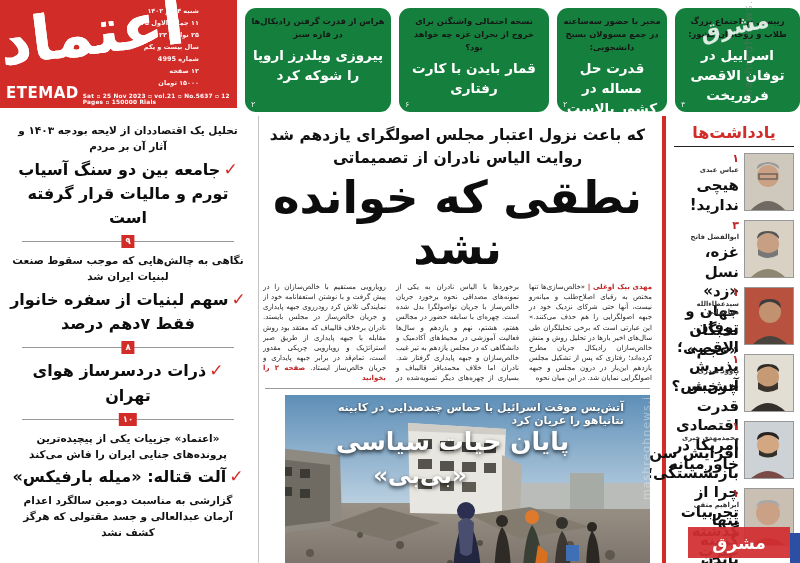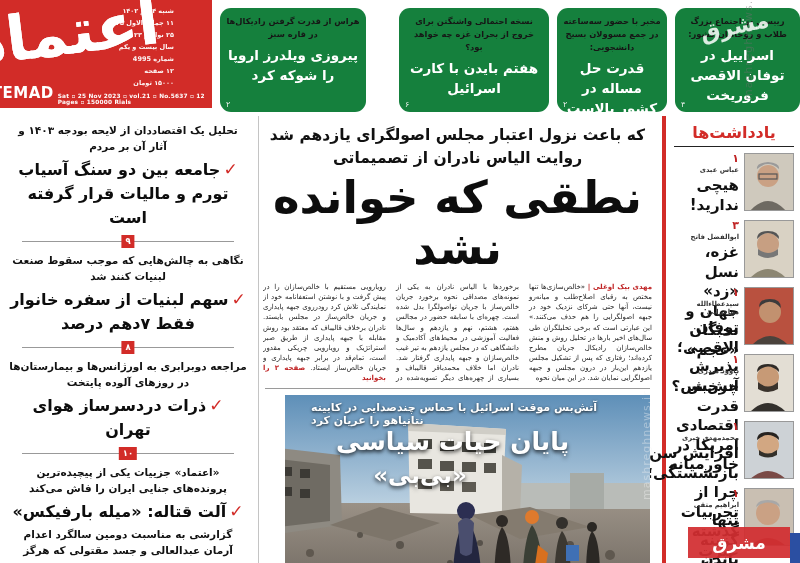--- a/index.html
+++ b/index.html
@@ -12,21 +12,21 @@
   .masthead { order:5; width:237px; height:108px; margin-top:-8px; background:#d22c28; position:relative; overflow:hidden; flex:none; }
   .logo-fa { position:absolute; right:52px; top:-4px; color:#fff; font-size:62px; font-weight:bold; transform:rotate(-7deg); line-height:1.2; text-shadow:0 0 0 #fff; }
   .mast-dates { position:absolute; top:5px; right:38px; text-align:right; color:#fff; font-size:6.5px; line-height:1.85; font-weight:bold; opacity:.95; }
   .mast-strip { position:absolute; bottom:3px; left:6px; right:6px; direction:ltr; color:#fff; display:flex; align-items:baseline; gap:4px; }
   .mast-strip .en-logo { font-size:15px; font-weight:bold; letter-spacing:.5px; }
   .mast-strip .en-meta { font-size:5.8px; font-weight:bold; letter-spacing:.2px; }
   .topbox { background:#15803d; border-radius:11px; height:104px; position:relative; padding:7px 6px 14px 6px; flex:none; }
   .topbox .kick { font-size:8.3px; font-weight:bold; color:#161616; text-align:center; line-height:1.55; }
   .topbox .ttl  { font-size:13.5px; font-weight:800; color:#ffffff; text-align:center; line-height:1.5; margin-top:4px; }
   .topbox .pg   { position:absolute; bottom:3px; left:6px; font-size:8px; color:#f2f2f2; }
-  .tb1 { width:146px; } .tb2 { width:150px;margin-left:25px; } .tb3 { width:110px; } .tb4 { width:125px; }
+  .tb1 { width:146px; } .tb2 { width:150px; } .tb3 { width:110px; } .tb4 { width:125px; }
 
   
   .content { display:grid; grid-template-columns:138px 404px 258px; width:800px; height:447px; }
 
   
   .sidebar { border-left:4px solid #d22c28; padding:4px 6px 0 8px; position:relative; }
   .sb-title { color:#d22c28; font-size:16px; font-weight:800; text-align:center; padding:3px 0 4px 0; border-bottom:1.5px solid #222; margin-bottom:2px; }
   .sb-item { display:flex; flex-direction:row; gap:5px; height:67px; padding-top:4px; }
   .sb-photo { order:1; width:50px; height:58px; flex:none; border:1px solid #999; overflow:hidden; }
   .sb-photo svg { display:block; }
@@ -40,21 +40,21 @@
   .lead-kick { text-align:center; font-size:15.5px; font-weight:800; line-height:1.5; color:#111; }
   .lead-head { text-align:center; font-size:45px; font-weight:900; color:#0d0d0d; line-height:1.15; margin:1px 0 7px 0; letter-spacing:-1px; }
   .lead-body { display:flex; flex-direction:row; gap:10px; height:100px; overflow:hidden; }
   .lead-col { flex:1; font-size:7px; line-height:1.45; text-align:justify; color:#222; }
   .byline { color:#c02425; font-weight:bold; }
   .cont { color:#c02425; font-weight:bold; }
   .photo-rule { border-top:1px solid #9a9a9a; margin:6px 2px 6px 2px; }
 
   
   .photo { position:relative; height:206px; margin-left:22px; margin-right:2px; overflow:hidden; background:#8ea8bd; }
-  .photo-caption { position:absolute; top:6px; left:26px; right:26px; text-align:left; color:#fff; font-size:11px; font-weight:800; text-shadow:0 1px 3px rgba(0,0,0,.85); }
+  .photo-caption { position:absolute; top:6px; left:26px; right:26px; text-align:right; color:#fff; font-size:11px; font-weight:800; text-shadow:0 1px 3px rgba(0,0,0,.85); }
   .photo-h1 { position:absolute; top:32px; left:0; right:30px; text-align:center; color:#fff; font-size:25px; font-weight:900; text-shadow:0 2px 4px rgba(0,0,0,.8); }
   .photo-h2 { position:absolute; top:67px; left:0; right:95px; text-align:center; color:#fff; font-size:23px; font-weight:900; text-shadow:0 2px 4px rgba(0,0,0,.8); }
 
   
   .leftcol { padding:6px 10px 0 8px; }
   .l-kick { text-align:center; font-size:10.5px; font-weight:bold; color:#111; line-height:1.55; }
   .l-ttl { text-align:center; font-size:16px; font-weight:900; color:#0d0d0d; line-height:1.5; margin-top:2px; }
   .l-sub { text-align:center; font-size:10.5px; font-weight:bold; color:#111; line-height:1.55; margin-top:2px; }
   .check { color:#d22c28; font-size:17px; font-weight:bold; padding-left:3px; }
   .l-div { position:relative; border-top:1px solid #999; width:88%; margin:11px auto 10px auto; }
@@ -81,21 +81,21 @@
     </div>
 
     <div class="topbox tb3">
       <div class="kick">مخبر با حضور سه‌ساعته در جمع مسوولان بسیج دانشجویی:</div>
       <div class="ttl">قدرت حل مساله در کشور بالاست</div>
       <div class="pg">۲</div>
     </div>
 
     <div class="topbox tb2">
       <div class="kick">نسخه احتمالی واشنگتن برای خروج از بحران غزه چه خواهد بود؟</div>
-      <div class="ttl">هفتم بایدن با کارت اسرائیل</div>
+      <div class="ttl">قمار بایدن با کارت رفتاری</div>
       <div class="pg">۶</div>
     </div>
 
     <div class="topbox tb1">
       <div class="kick">هراس از قدرت گرفتن رادیکال‌ها در قاره سبز</div>
       <div class="ttl">پیروزی ویلدرز اروپا را شوکه کرد</div>
       <div class="pg">۲</div>
     </div>
 
     <div class="masthead">
@@ -313,29 +313,28 @@
 
       <div>
         <div class="l-kick">تحلیل یک اقتصاددان از لایحه بودجه ۱۴۰۳ و آثار آن بر مردم</div>
         <div class="l-ttl"><span class="check">✓</span><span>جامعه بین دو سنگ آسیاب تورم و مالیات قرار گرفته است</span></div>
         <div class="l-div">
             <span>۹</span>
           </div>
       </div>
 
       <div>
-        <div class="l-kick">نگاهی به چالش‌هایی که موجب سقوط صنعت لبنیات کنند شد</div>
+        <div class="l-kick">نگاهی به چالش‌هایی که موجب سقوط صنعت لبنیات ایران شد</div>
         <div class="l-ttl"><span class="check">✓</span><span>سهم لبنیات از سفره خانوار فقط ۷دهم درصد</span></div>
         <div class="l-div">
             <span>۸</span>
           </div>
       </div>
 
       <div>
-        <div class="l-kick">مراجعه دوبرابری به اورژانس‌ها و بیمارستان‌ها در روزهای آلوده پایتخت</div>
         <div class="l-ttl"><span class="check">✓</span><span>ذرات دردسرساز هوای تهران</span></div>
         <div class="l-div">
             <span>۱۰</span>
           </div>
       </div>
 
       <div>
         <div class="l-kick">«اعتماد» جزییات یکی از پیچیده‌ترین پرونده‌های جنایی ایران را فاش می‌کند</div>
         <div class="l-ttl"><span class="check">✓</span><span>آلت قتاله: «میله بارفیکس»</span></div>
         <div class="l-sub">گزارشی به مناسبت دومین سالگرد اعدام آرمان عبدالعالی و جسد مقتولی که هرگز کشف نشد</div>

